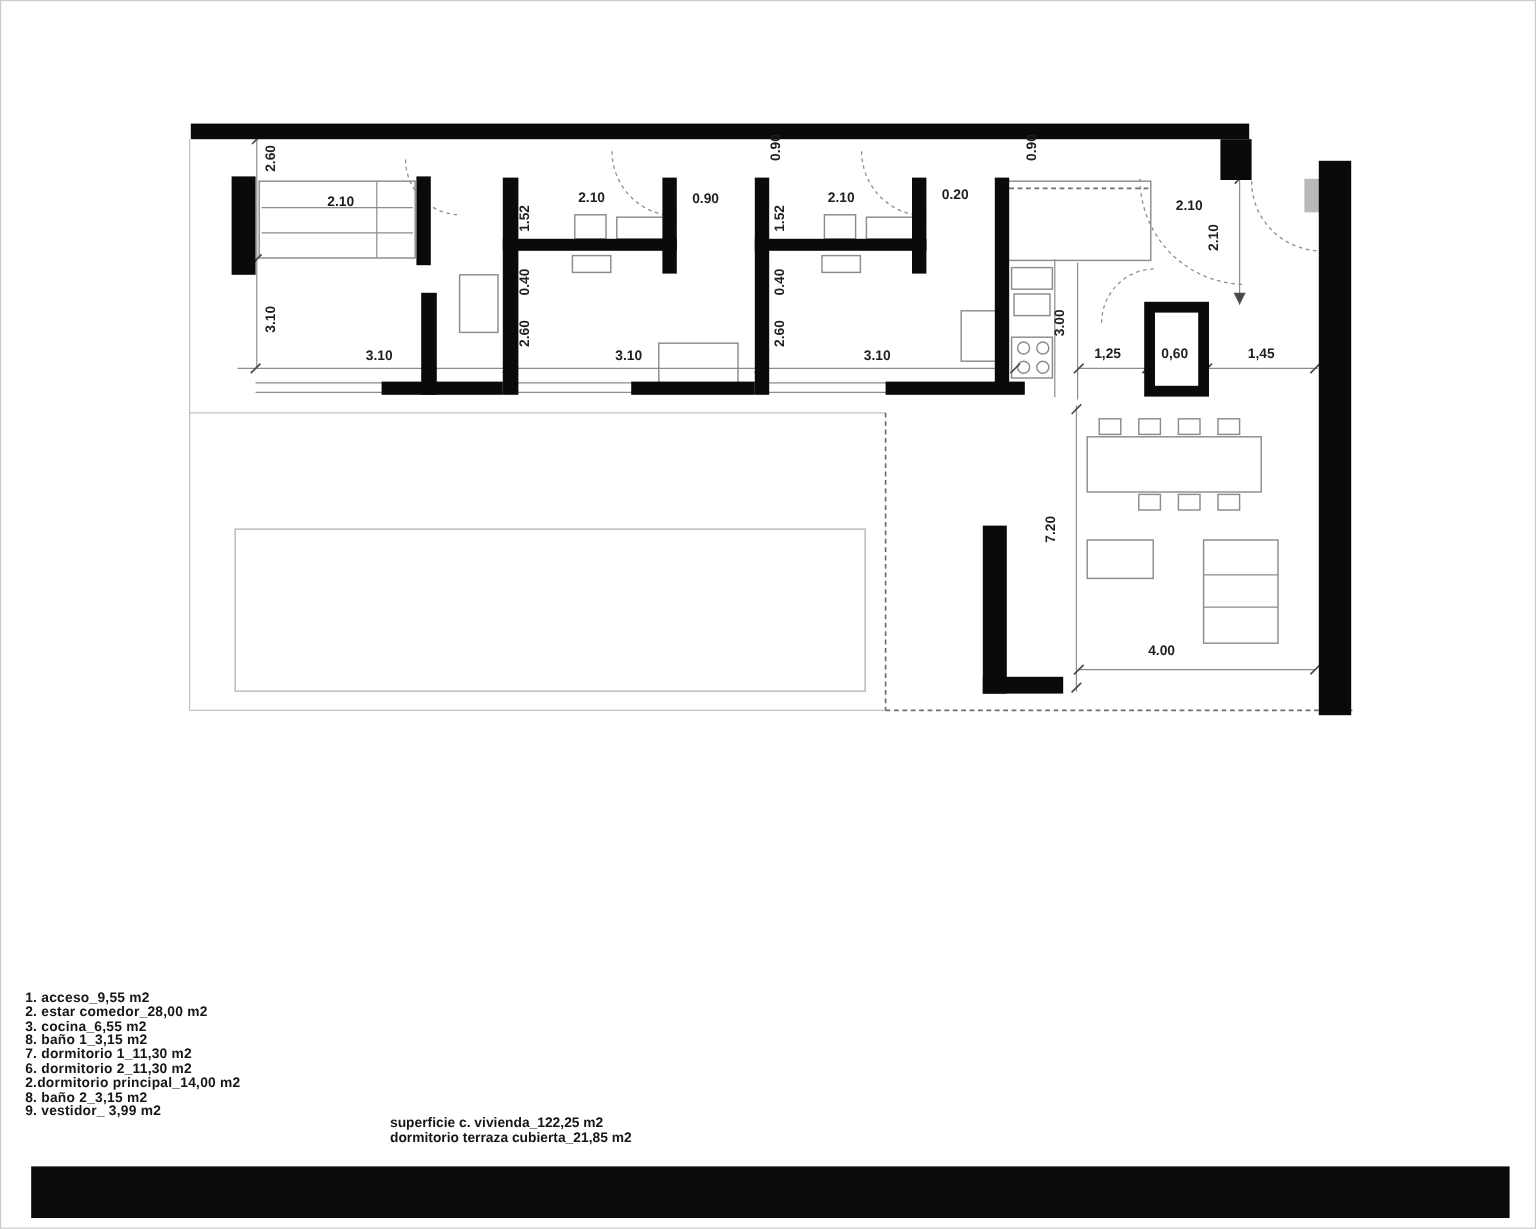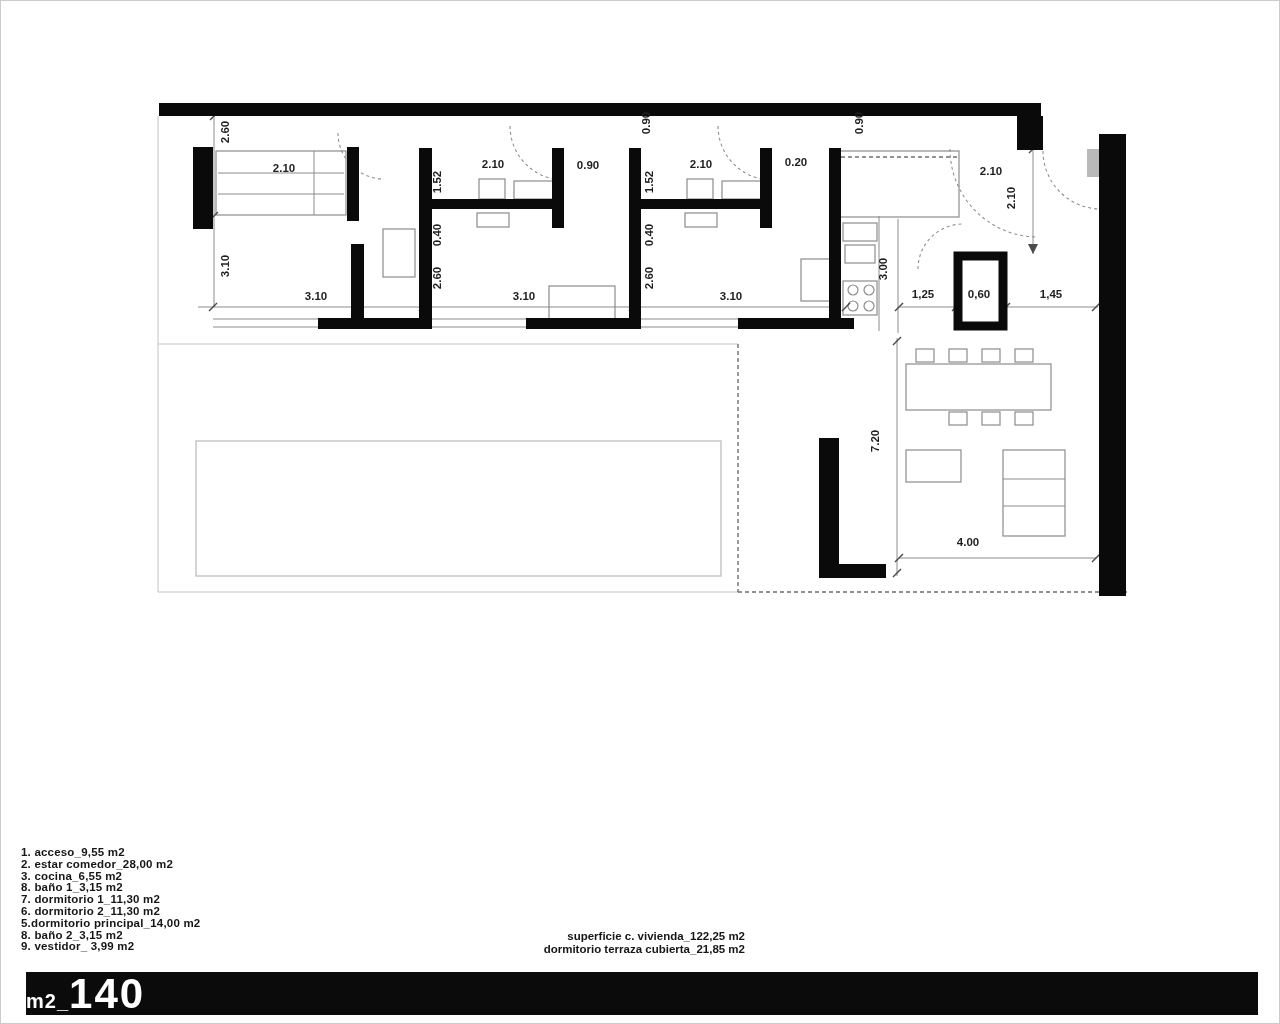--- a/index.html
+++ b/index.html
@@ -4,26 +4,26 @@
 <style>
   html,body{margin:0;padding:0;}
   body{
     width:1280px;height:1024px;position:relative;background:#ffffff;
     font-family:"Liberation Sans", sans-serif;overflow:hidden;
     box-sizing:border-box;border:1px solid #cccccc;
   }
   #plan-wrap{position:absolute;left:0;top:0;width:1280px;height:764px;}
   #plan-svg{position:absolute;left:0;top:0;}
   .legend{
-    position:absolute;left:20px;top:846px;list-style:none;margin:0;padding:0;
+    position:absolute;left:20px;top:826px;list-style:none;margin:0;padding:0;
     font-size:11.5px;font-weight:700;color:#161616;line-height:11.8px;
     letter-spacing:.2px;
   }
   .summary{
-    position:absolute;left:344px;top:929px;width:400px;text-align:right;
+    position:absolute;left:324px;top:929px;width:400px;
     font-size:11.5px;font-weight:700;color:#161616;line-height:12.5px;
   }
   .footer-bar{
     position:absolute;left:25px;top:971px;width:1232px;height:43px;
     display:flex;align-items:center;justify-content:space-between;
   }
   .brand{
     font-size:44px;font-weight:800;letter-spacing:1px;line-height:43px;
     padding-left:7px;transform:translateY(-2px);
   }
@@ -157,28 +157,24 @@
     </svg>
 </div>
 
 <ul class="legend">
   <li>1. acceso_9,55 m2</li>
   <li>2. estar comedor_28,00 m2</li>
   <li>3. cocina_6,55 m2</li>
   <li>8. baño 1_3,15 m2</li>
   <li>7. dormitorio 1_11,30 m2</li>
   <li>6. dormitorio 2_11,30 m2</li>
-  <li>5.dormitorio principal_14,00 m2</li>
+  <li>2.dormitorio principal_14,00 m2</li>
   <li>8. baño 2_3,15 m2</li>
   <li>9. vestidor_ 3,99 m2</li>
 </ul>
 
 <div class="summary">
   <div>superficie c. vivienda_122,25 m2</div>
   <div>dormitorio terraza cubierta_21,85 m2</div>
 </div>
 
 <div class="footer-bar" style="background: rgb(11, 11, 11);">
-  <span class="area-tag">
-    <span class="area-unit">m2_</span>
-    <span class="area-value">140</span>
-  </span>
 </div>
 
 </body></html>

